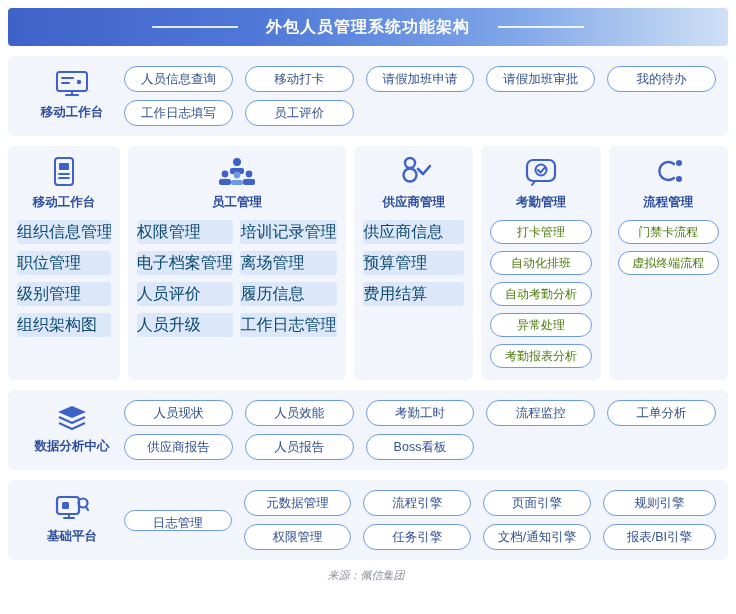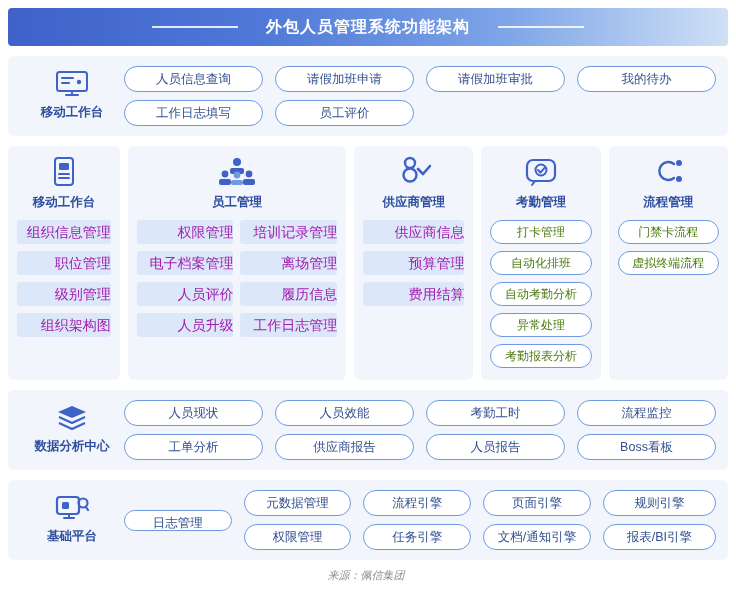--- a/index.html
+++ b/index.html
@@ -84,21 +84,21 @@
     font-size: 12.5px;
     height: 26px;
     line-height: 24px;
     text-align: center;
     box-sizing: border-box;
     white-space: nowrap;
     overflow: hidden;
   }
   .rowgrid {
     display: grid;
-    grid-template-columns: repeat(4, 1fr);
+    grid-template-columns: repeat(5, 1fr);
     gap: 8px 12px;
   }
 
   
   .columns {
     margin-top: 10px;
     display: grid;
     grid-template-columns: 1.05fr 2.05fr 1.12fr 1.12fr 1.12fr;
     gap: 8px;
     align-items: stretch;
@@ -123,25 +123,25 @@
   .col-items {
     width: 100%;
     display: grid;
     gap: 7px;
   }
   .col-items.one { grid-template-columns: 1fr; }
   .col-items.two { grid-template-columns: 1fr 1fr; }
   .chip-solid {
     background: #dce7f9;
     border-radius: 3px;
-    color: #a21caf;
-    font-size: 14px;
+    color: #0c4a6e;
+    font-size: 16px;
     height: 24px;
     line-height: 24px;
-    text-align: right;
+    text-align: left;
     white-space: nowrap;
     overflow: hidden;
   }
   .chip-outline {
     border: 1px solid #6f9ae0;
     background: #ffffff;
     border-radius: 14px;
     color: #4d7c0f;
     font-size: 12px;
     height: 24px;
@@ -199,20 +199,21 @@
           <circle cx="24" cy="12" r="2.2" fill="#3f62c8"></circle>
           <line x1="11" y1="25" x2="23" y2="25" stroke="#3f62c8" stroke-width="2" stroke-linecap="round"></line>
           <line x1="17" y1="21" x2="17" y2="25" stroke="#3f62c8" stroke-width="2"></line>
         </svg>
       </span>
       <span class="lbl">移动工作台</span>
     </div>
     <div class="band-right">
       <div class="rowgrid">
         <div class="pill">人员信息查询</div>
+        <div class="pill">移动打卡</div>
         <div class="pill">请假加班申请</div>
         <div class="pill">请假加班审批</div>
         <div class="pill">我的待办</div>
         <div class="pill">工作日志填写</div>
         <div class="pill">员工评价</div>
       </div>
     </div>
   </div>
 
   <div class="columns">

